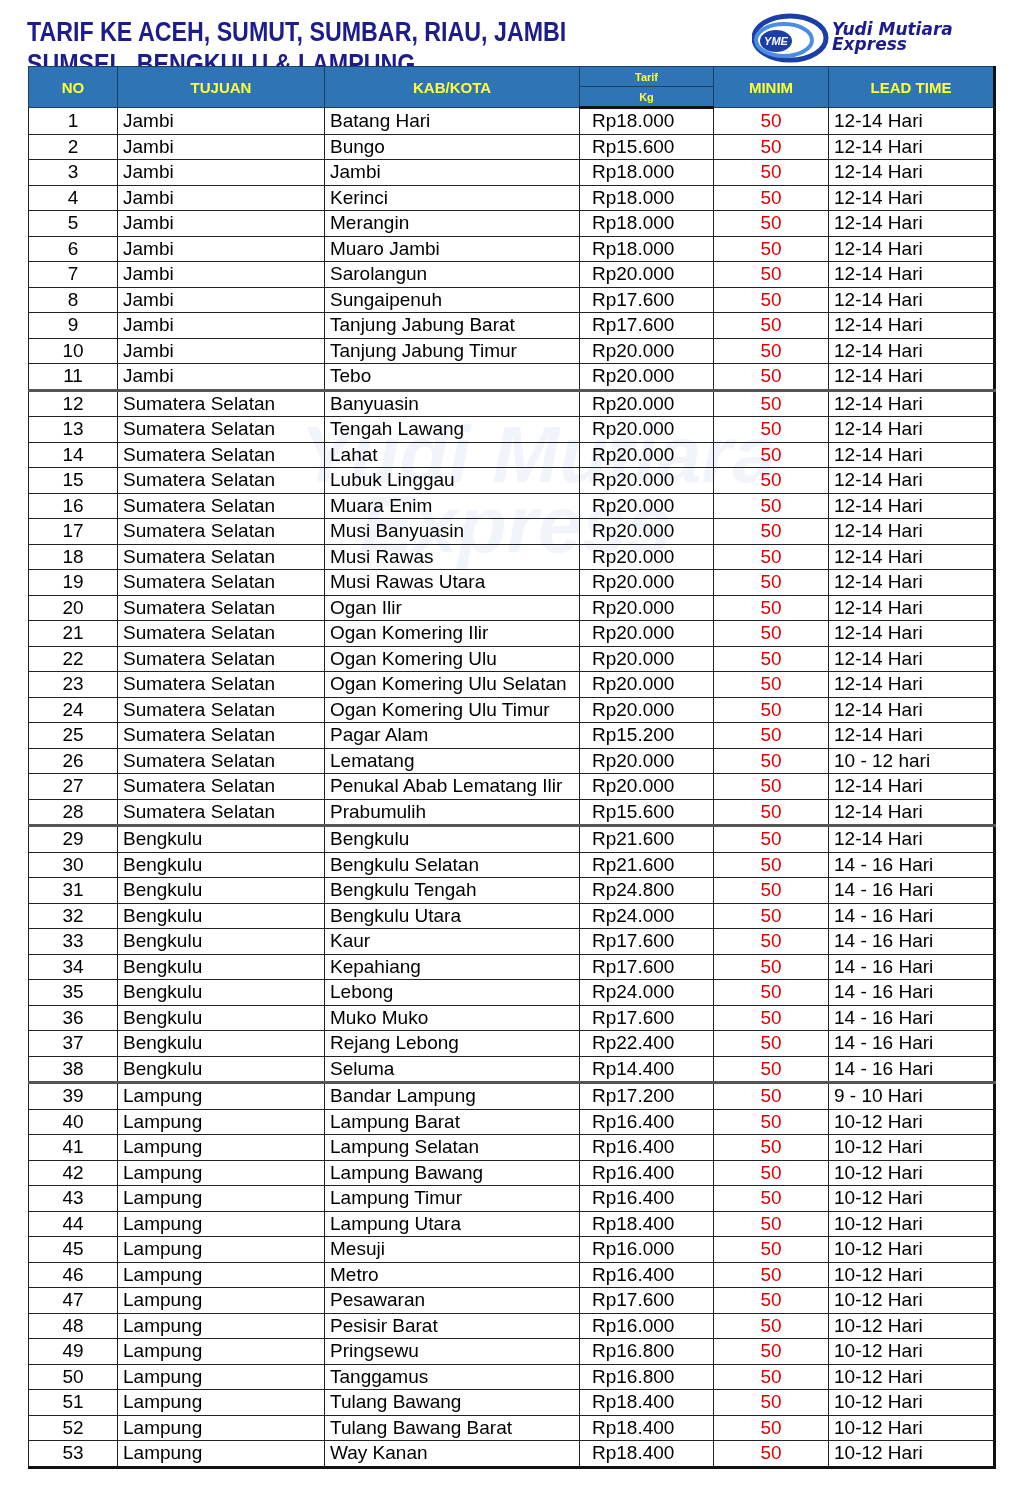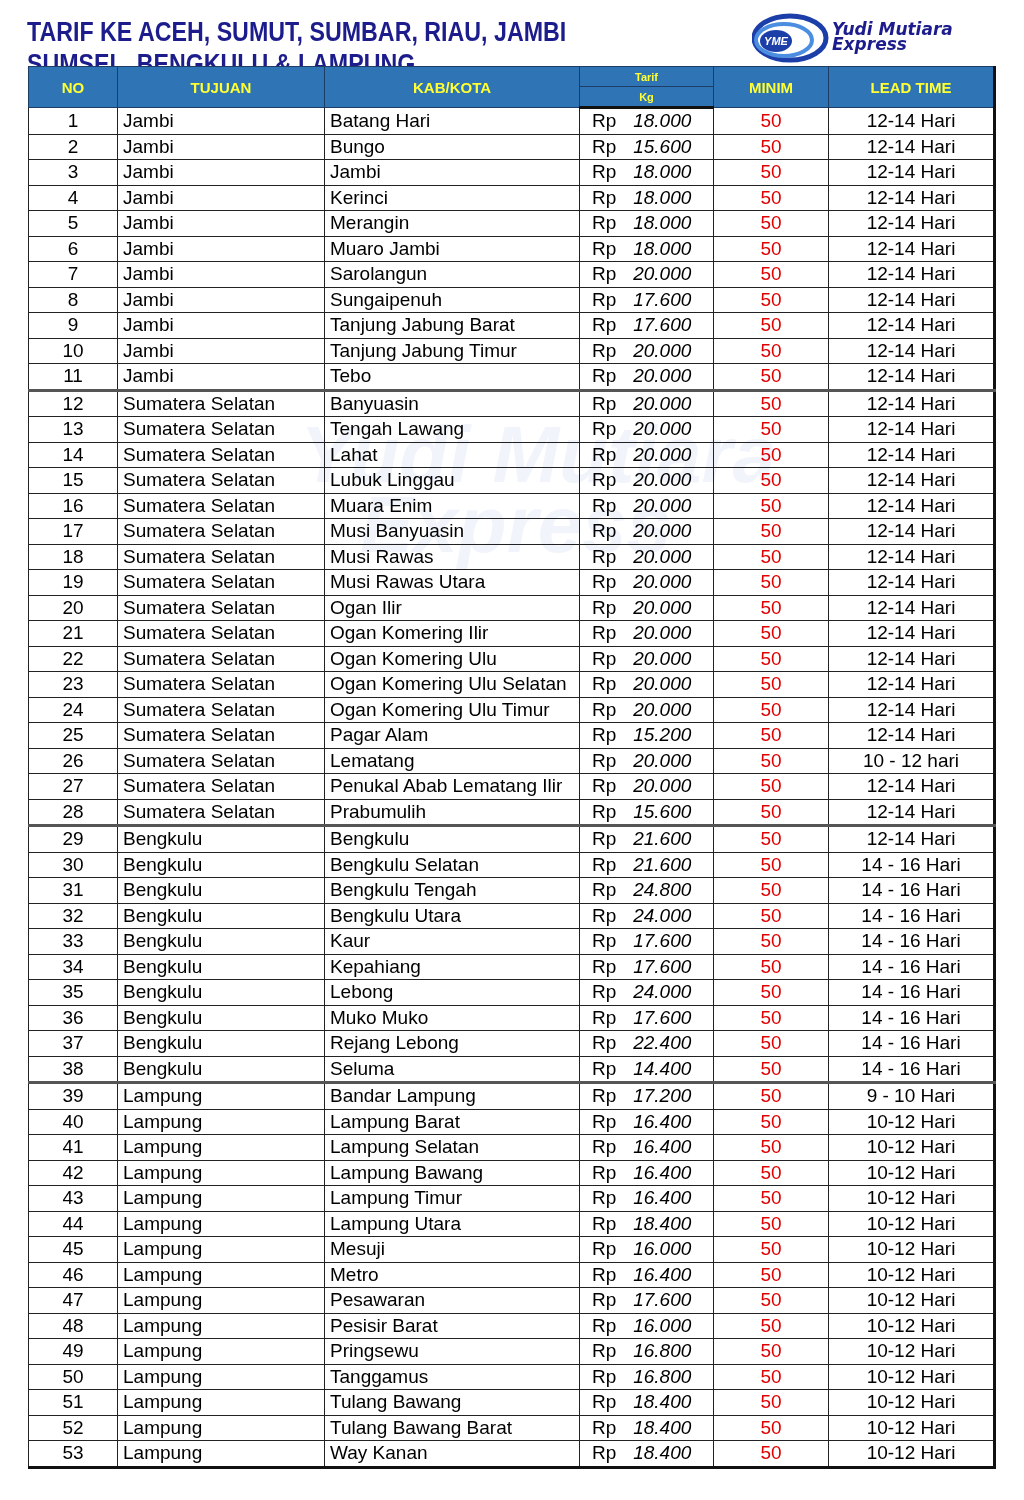--- a/index.html
+++ b/index.html
@@ -7,23 +7,23 @@
   .title{position:absolute;left:27px;top:16px;color:#1c1c8c;font-weight:bold;font-size:27px;line-height:32px;transform:scaleX(0.86);transform-origin:left top;white-space:nowrap;}
   .logo{position:absolute;left:752px;top:10px;width:250px;height:54px;}
   .logo-text{position:absolute;left:80px;top:12px;color:#1c1c8c;font-style:italic;font-weight:bold;font-size:17px;line-height:15px;font-family:"DejaVu Sans",sans-serif;}
   .watermark{position:absolute;left:300px;top:420px;color:rgba(60,100,200,0.07);font-style:italic;font-weight:bold;font-size:80px;line-height:70px;pointer-events:none;}
   table{position:absolute;left:28px;top:66px;border-collapse:collapse;width:966px;table-layout:fixed;}
   th{background:#2f75b6;color:#ffff33;font-weight:bold;font-size:15px;border:1px solid #1d3d66;padding:0;text-align:center;}
   th.sub{font-size:11px;height:19px;margin-top:40px;}
   td{border:1px solid #222;font-size:19px;height:24.5px;padding:0 5px;white-space:nowrap;overflow:hidden;color:#000;line-height:24px;}
   td.no{text-align:center;padding:0;}
   td.rp{padding-left:12px;}
-  td.rp .amt{display:inline-block;width:75px;text-align:right;font-style:italic;}
+  td.rp .amt{display:inline-block;width:75px;}
   td.min{text-align:center;color:#e00000;}
-  td.lt{text-align:center;}
+  td.lt{text-align:left;}
   tr.grp td{border-top:3px solid #555;}
   thead tr:last-child th{border-bottom:3px solid #111;text-align:center;}
   table{border-right:3px solid #111;border-bottom:3px solid #111;}
 </style>
 </head>
 <body>
 
 <div class="title">
   <div>TARIF KE ACEH, SUMUT, SUMBAR, RIAU, JAMBI</div>
   <div>SUMSEL, BENGKULU &amp; LAMPUNG</div>

